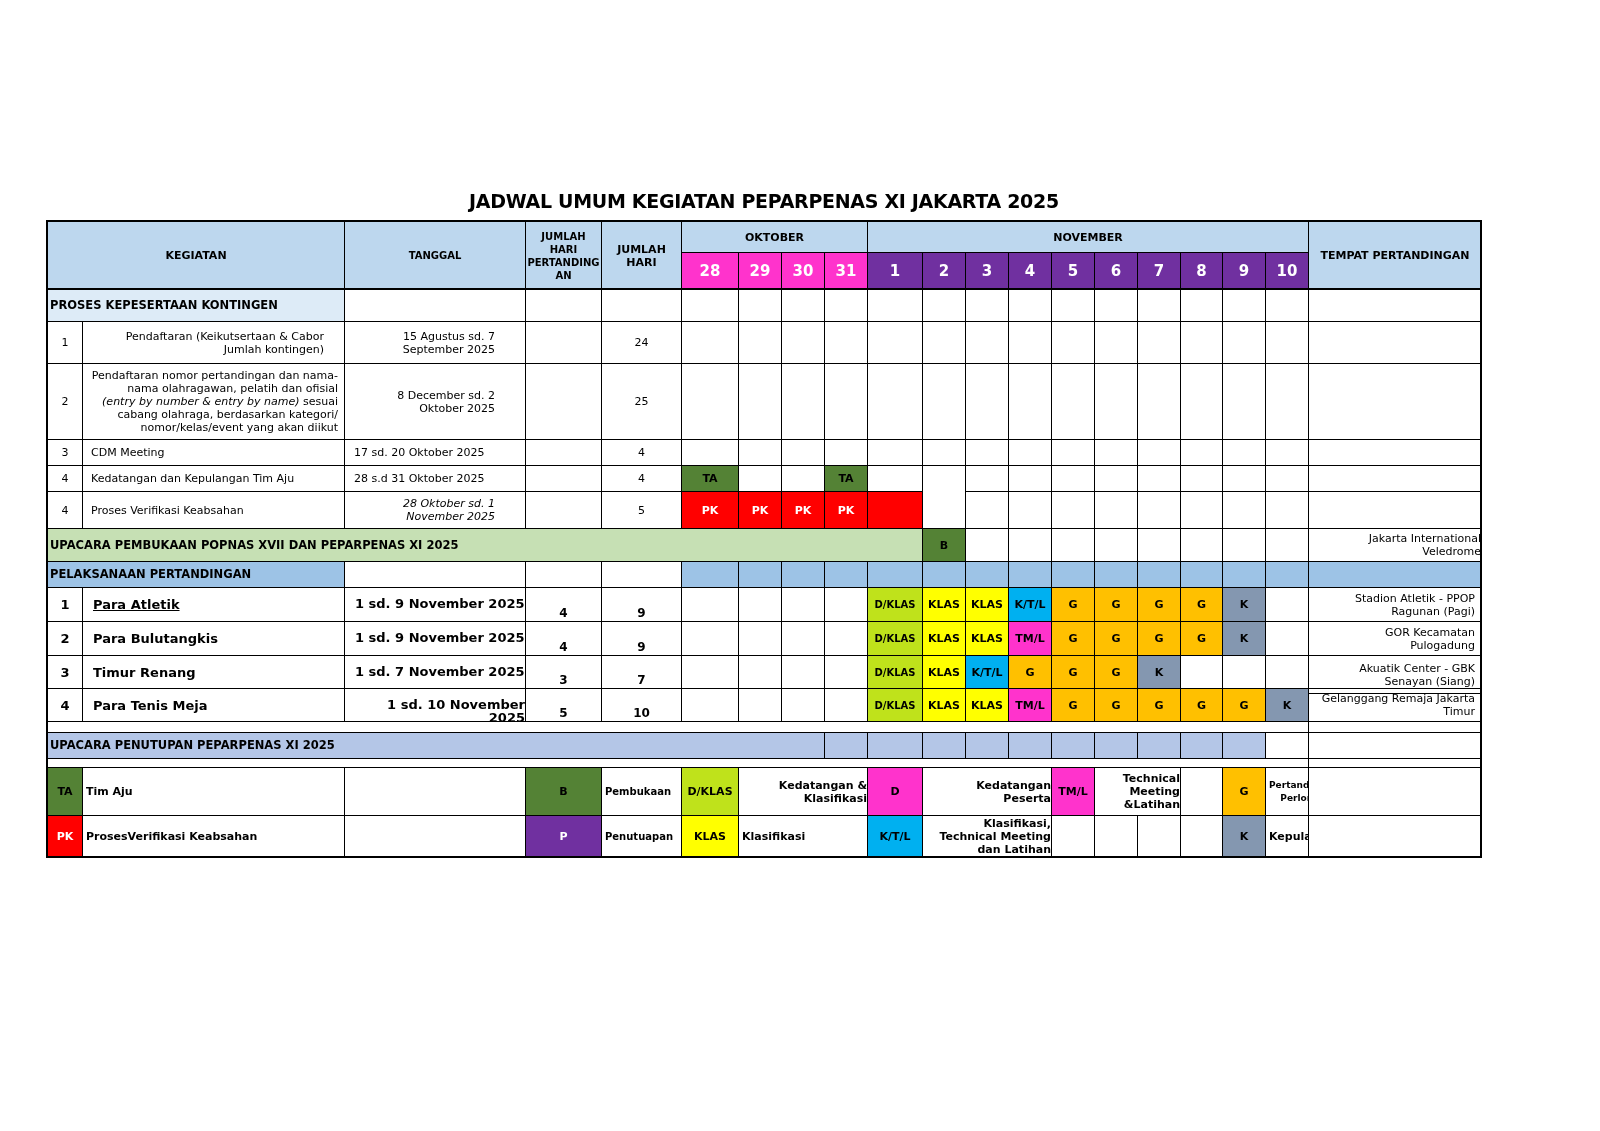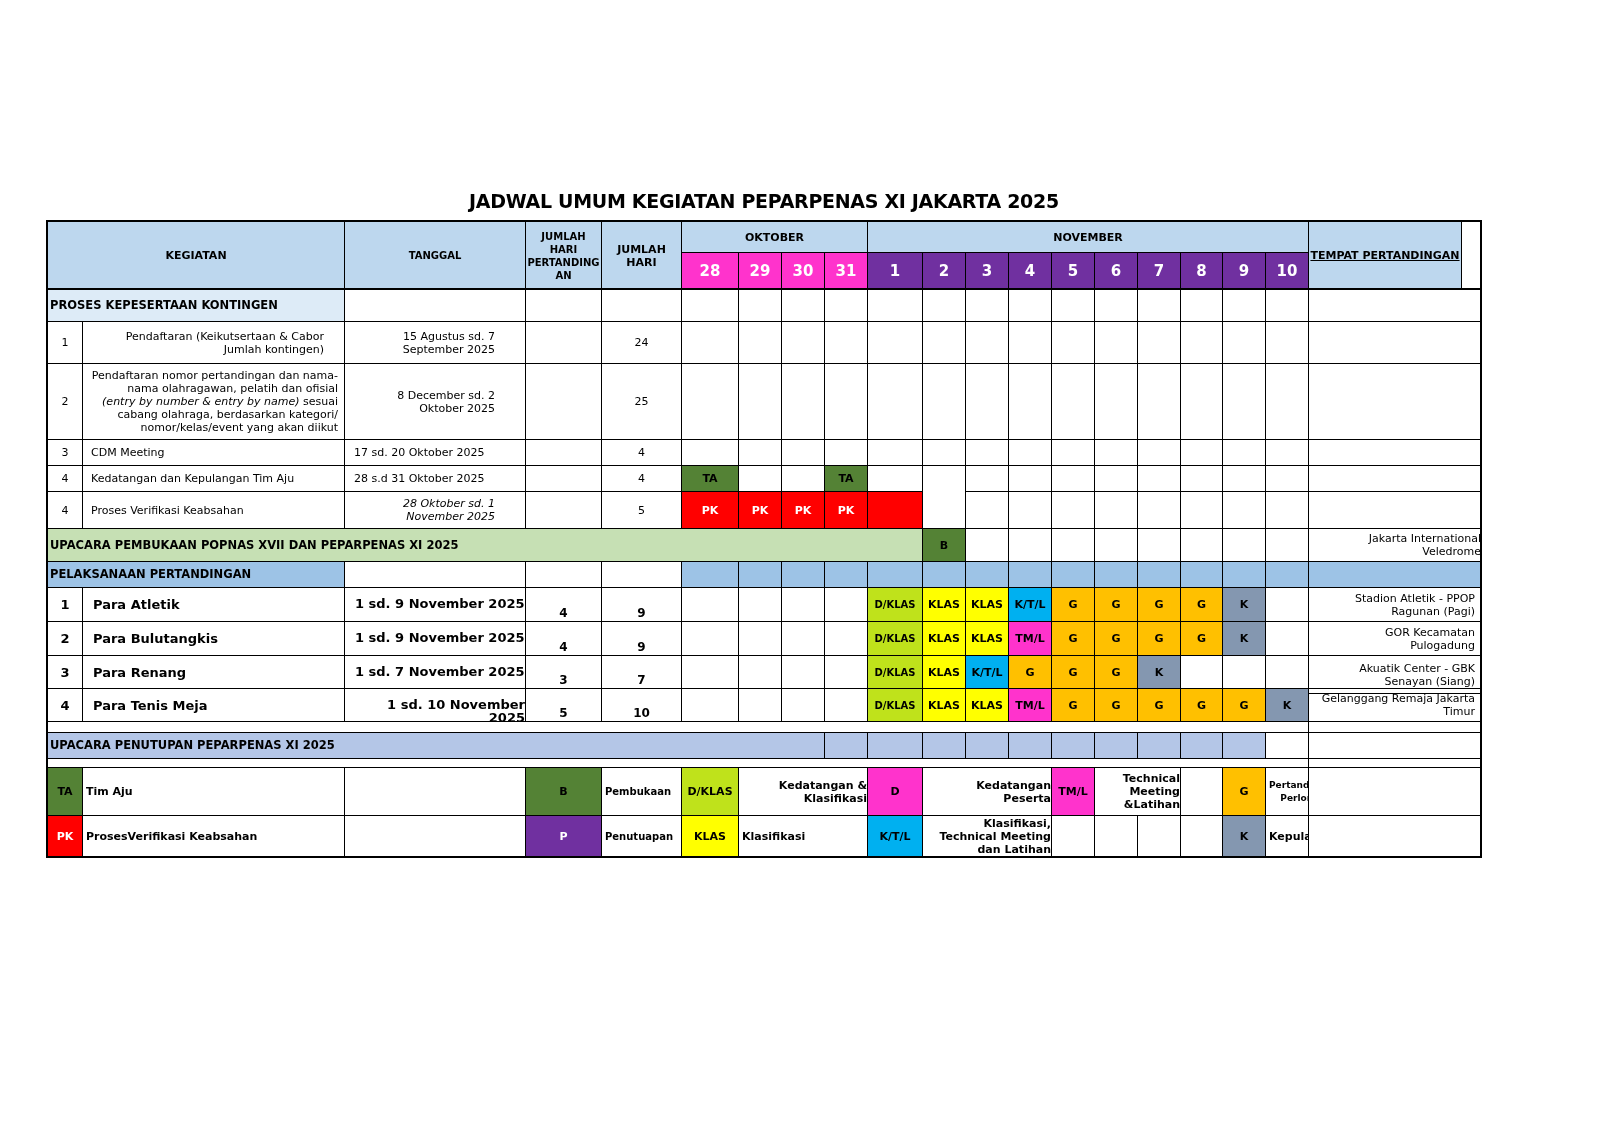--- a/index.html
+++ b/index.html
@@ -21,21 +21,21 @@
 
 <div class="title">JADWAL UMUM KEGIATAN PEPARPENAS XI JAKARTA 2025</div>
 
 <div id="grid">
     <div class="c hdr" style="left: 47px; top: 221px; width: 298px; height: 69px;">KEGIATAN</div>
     <div class="c hdr" style="left: 344px; top: 221px; width: 182px; height: 69px; font-size: 10px;">TANGGAL</div>
     <div class="c hdr" style="left: 525px; top: 221px; width: 77px; height: 69px; font-size: 10px;">JUMLAH HARI PERTANDING AN</div>
     <div class="c hdr" style="left: 601px; top: 221px; width: 81px; height: 69px;">JUMLAH HARI</div>
     <div class="c hdr" style="left: 681px; top: 221px; width: 187px; height: 32px;">OKTOBER</div>
     <div class="c hdr" style="left: 867px; top: 221px; width: 442px; height: 32px;">NOVEMBER</div>
-    <div class="c hdr" style="left: 1308px; top: 221px; width: 154px; height: 69px; text-decoration: underline;">TEMPAT PERTANDINGAN</div>
+    <div class="c hdr" style="left: 1308px; top: 221px; width: 174px; height: 69px;">TEMPAT PERTANDINGAN</div>
     <div class="c okt" style="left: 681px; top: 252px; width: 58px; height: 38px;">28</div>
     <div class="c okt" style="left: 738px; top: 252px; width: 44px; height: 38px;">29</div>
     <div class="c okt" style="left: 781px; top: 252px; width: 44px; height: 38px;">30</div>
     <div class="c okt" style="left: 824px; top: 252px; width: 44px; height: 38px;">31</div>
     <div class="c nov" style="left: 867px; top: 252px; width: 56px; height: 38px;">1</div>
     <div class="c nov" style="left: 922px; top: 252px; width: 44px; height: 38px;">2</div>
     <div class="c nov" style="left: 965px; top: 252px; width: 44px; height: 38px;">3</div>
     <div class="c nov" style="left: 1008px; top: 252px; width: 44px; height: 38px;">4</div>
     <div class="c nov" style="left: 1051px; top: 252px; width: 44px; height: 38px;">5</div>
     <div class="c nov" style="left: 1094px; top: 252px; width: 44px; height: 38px;">6</div>
@@ -187,21 +187,21 @@
     <div class="c " style="left: 965px; top: 561px; width: 44px; height: 27px; background: rgb(157, 195, 230);"></div>
     <div class="c " style="left: 1008px; top: 561px; width: 44px; height: 27px; background: rgb(157, 195, 230);"></div>
     <div class="c " style="left: 1051px; top: 561px; width: 44px; height: 27px; background: rgb(157, 195, 230);"></div>
     <div class="c " style="left: 1094px; top: 561px; width: 44px; height: 27px; background: rgb(157, 195, 230);"></div>
     <div class="c " style="left: 1137px; top: 561px; width: 44px; height: 27px; background: rgb(157, 195, 230);"></div>
     <div class="c " style="left: 1180px; top: 561px; width: 43px; height: 27px; background: rgb(157, 195, 230);"></div>
     <div class="c " style="left: 1222px; top: 561px; width: 44px; height: 27px; background: rgb(157, 195, 230);"></div>
     <div class="c " style="left: 1265px; top: 561px; width: 44px; height: 27px; background: rgb(157, 195, 230);"></div>
     <div class="c " style="left: 1308px; top: 561px; width: 174px; height: 27px; background: rgb(157, 195, 230);"></div>
     <div class="c big" style="left: 47px; top: 587px; width: 36px; height: 35px;">1</div>
-    <div class="c l big" style="left: 82px; top: 587px; width: 263px; height: 35px; padding-left: 10px;">Para Atletik</div>
+    <div class="c l big" style="left: 82px; top: 587px; width: 263px; height: 35px; padding-left: 10px; text-decoration: underline;">Para Atletik</div>
     <div class="c l big" style="left: 344px; top: 587px; width: 182px; height: 35px; padding-left: 10px; align-items: flex-start; padding-top: 9px;">1 sd. 9 November 2025</div>
     <div class="c b" style="left: 525px; top: 587px; width: 77px; height: 35px; font-size: 12px; align-items: flex-end; padding-bottom: 1px;">4</div>
     <div class="c b" style="left: 601px; top: 587px; width: 81px; height: 35px; font-size: 12px; align-items: flex-end; padding-bottom: 1px;">9</div>
     <div class="c " style="left: 681px; top: 587px; width: 58px; height: 35px;"></div>
     <div class="c " style="left: 738px; top: 587px; width: 44px; height: 35px;"></div>
     <div class="c " style="left: 781px; top: 587px; width: 44px; height: 35px;"></div>
     <div class="c " style="left: 824px; top: 587px; width: 44px; height: 35px;"></div>
     <div class="c tag" style="left: 867px; top: 587px; width: 56px; height: 35px; background: rgb(191, 226, 27); color: rgb(0, 0, 0); font-size: 10px;">D/KLAS</div>
     <div class="c tag" style="left: 922px; top: 587px; width: 44px; height: 35px; background: rgb(255, 255, 0); color: rgb(0, 0, 0); font-size: 11px;">KLAS</div>
     <div class="c tag" style="left: 965px; top: 587px; width: 44px; height: 35px; background: rgb(255, 255, 0); color: rgb(0, 0, 0); font-size: 11px;">KLAS</div>
@@ -227,21 +227,21 @@
     <div class="c tag" style="left: 965px; top: 621px; width: 44px; height: 35px; background: rgb(255, 255, 0); color: rgb(0, 0, 0); font-size: 11px;">KLAS</div>
     <div class="c tag" style="left: 1008px; top: 621px; width: 44px; height: 35px; background: rgb(255, 51, 204); color: rgb(0, 0, 0); font-size: 11px;">TM/L</div>
     <div class="c tag" style="left: 1051px; top: 621px; width: 44px; height: 35px; background: rgb(255, 192, 0); color: rgb(0, 0, 0); font-size: 11px;">G</div>
     <div class="c tag" style="left: 1094px; top: 621px; width: 44px; height: 35px; background: rgb(255, 192, 0); color: rgb(0, 0, 0); font-size: 11px;">G</div>
     <div class="c tag" style="left: 1137px; top: 621px; width: 44px; height: 35px; background: rgb(255, 192, 0); color: rgb(0, 0, 0); font-size: 11px;">G</div>
     <div class="c tag" style="left: 1180px; top: 621px; width: 43px; height: 35px; background: rgb(255, 192, 0); color: rgb(0, 0, 0); font-size: 11px;">G</div>
     <div class="c tag" style="left: 1222px; top: 621px; width: 44px; height: 35px; background: rgb(132, 151, 176); color: rgb(0, 0, 0); font-size: 11px;">K</div>
     <div class="c tag" style="left: 1265px; top: 621px; width: 44px; height: 35px; color: rgb(0, 0, 0); font-size: 11px;"></div>
     <div class="c l" style="left: 1308px; top: 621px; width: 174px; height: 35px; padding-left: 10px; padding-right: 6px;">GOR Kecamatan Pulogadung</div>
     <div class="c big" style="left: 47px; top: 655px; width: 36px; height: 34px;">3</div>
-    <div class="c l big" style="left: 82px; top: 655px; width: 263px; height: 34px; padding-left: 10px;">Para Renang</div>
+    <div class="c l big" style="left: 82px; top: 655px; width: 263px; height: 34px; padding-left: 10px;">Timur Renang</div>
     <div class="c l big" style="left: 344px; top: 655px; width: 182px; height: 34px; padding-left: 10px; align-items: flex-start; padding-top: 9px;">1 sd. 7 November 2025</div>
     <div class="c b" style="left: 525px; top: 655px; width: 77px; height: 34px; font-size: 12px; align-items: flex-end; padding-bottom: 1px;">3</div>
     <div class="c b" style="left: 601px; top: 655px; width: 81px; height: 34px; font-size: 12px; align-items: flex-end; padding-bottom: 1px;">7</div>
     <div class="c " style="left: 681px; top: 655px; width: 58px; height: 34px;"></div>
     <div class="c " style="left: 738px; top: 655px; width: 44px; height: 34px;"></div>
     <div class="c " style="left: 781px; top: 655px; width: 44px; height: 34px;"></div>
     <div class="c " style="left: 824px; top: 655px; width: 44px; height: 34px;"></div>
     <div class="c tag" style="left: 867px; top: 655px; width: 56px; height: 34px; background: rgb(191, 226, 27); color: rgb(0, 0, 0); font-size: 10px;">D/KLAS</div>
     <div class="c tag" style="left: 922px; top: 655px; width: 44px; height: 34px; background: rgb(255, 255, 0); color: rgb(0, 0, 0); font-size: 11px;">KLAS</div>
     <div class="c tag" style="left: 965px; top: 655px; width: 44px; height: 34px; background: rgb(0, 176, 240); color: rgb(0, 0, 0); font-size: 11px;">K/T/L</div>

